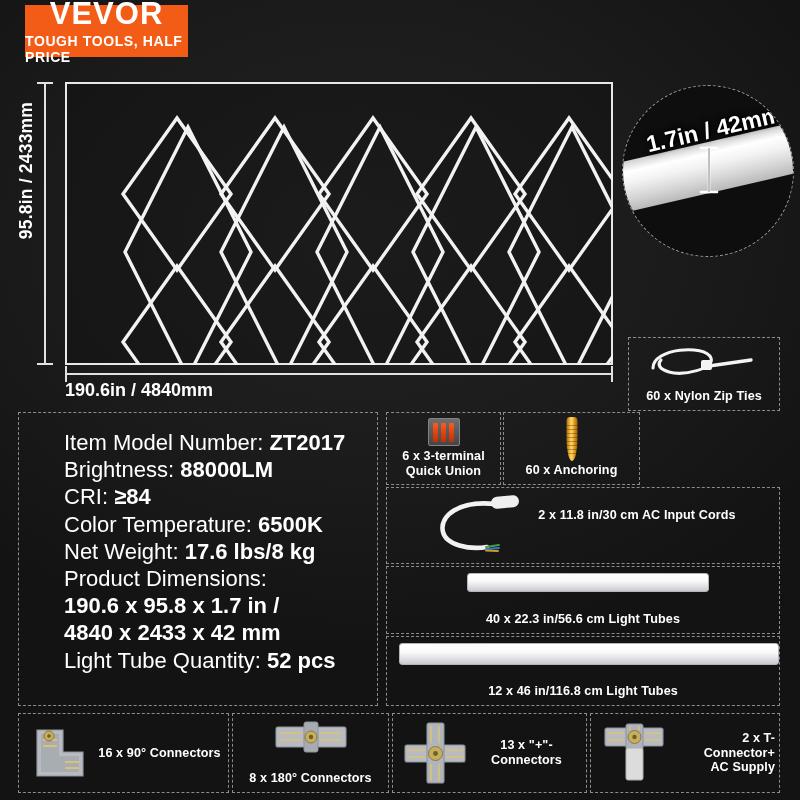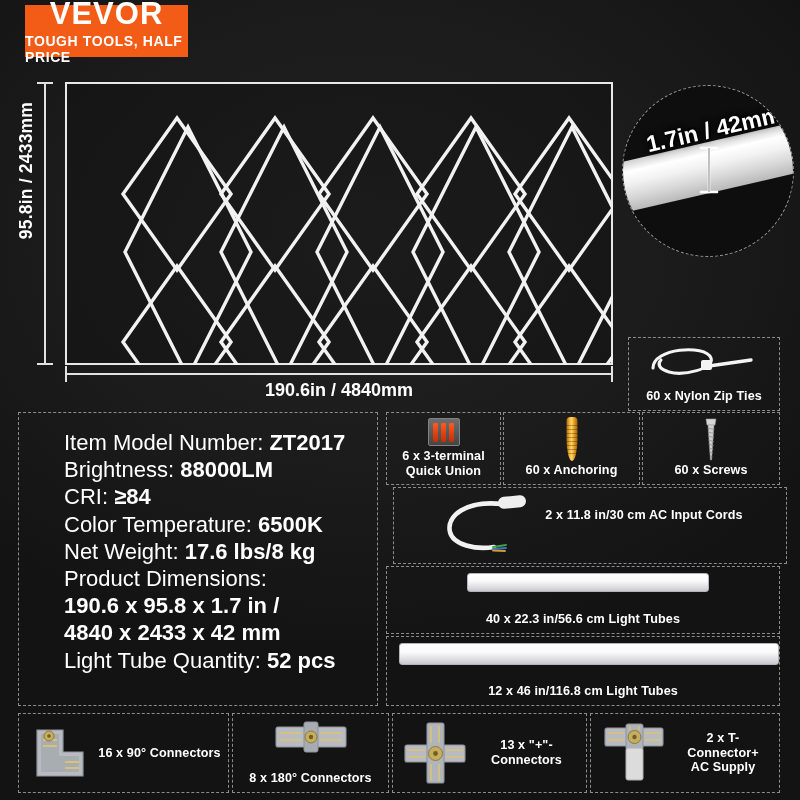--- a/index.html
+++ b/index.html
@@ -61,21 +61,21 @@
   }
 
   .dim-h { position: absolute; left: 65px; top: 313px; width: 548px; height: 2px; background: #e2e2e2; }
   .dim-h::before, .dim-h::after {
     content: ""; position: absolute; top: -7px; width: 2px; height: 16px; background: #e2e2e2;
   }
   .dim-h::before { left: 0; }
   .dim-h::after { right: 0; }
   .dim-h-label {
     position: absolute; left: 65px; top: 320px; width: 548px;
-    text-align: center; color: #fff; font-size: 18px; font-weight: bold;
+    color: #fff; font-size: 18px; font-weight: bold;
   }
 
   
   .callout {
     position: absolute; left: 622px; top: 25px;
     width: 172px; height: 172px; border-radius: 50%;
     border: 1.6px dashed #9b9b9b; overflow: hidden;
     background: #0e0e0e;
   }
   .callout-tube {
@@ -130,21 +130,21 @@
     position: absolute; left: 6px; top: 32px; width: 26px; height: 12px;
     background: repeating-linear-gradient(180deg,#a8a8a8 0 1px,transparent 1px 3px);
   }
 
   .zip-svg { position: absolute; left: 10px; top: 4px; }
 
   
   .acc-qu   { left: 386px; top: 412px; width: 115px; height: 73px; text-decoration: underline; }
   .acc-anch { left: 503px; top: 412px; width: 137px; height: 73px; }
   .acc-scr  { left: 642px; top: 412px; width: 138px; height: 73px; }
-  .acc-cord { left: 386px; top: 487px; width: 394px; height: 77px; margin-left: 7px; }
+  .acc-cord { left: 386px; top: 487px; width: 394px; height: 77px; }
   .acc-t40  { left: 386px; top: 566px; width: 394px; height: 68px; }
   .acc-t12  { left: 386px; top: 636px; width: 394px; height: 70px; }
 
   
   .qu-icon {
     position: absolute; left: 50%; top: 5px; transform: translateX(-50%);
     width: 32px; height: 28px; border-radius: 2px;
     background: linear-gradient(180deg,#6e6e6e,#454545);
     border: 1px solid #828282;
     display: flex; align-items: center; justify-content: center; gap: 3px;
@@ -288,37 +288,20 @@
       <div>6 x 3-terminal</div>
       <div>Quick Union</div>
     </div>
   </div>
 
   <div class="dbox acc-anch">
     <div class="anchor-icon"></div>
     <div class="cap cap-below">60 x Anchoring</div>
   </div>
 
-  <div class="dbox acc-scr">
-    <svg class="screw-icon" width="16" height="48" viewBox="0 0 16 48">
-      <path d="M3 3 L13 3 L12 9 L4 9 Z" fill="#d6d6d6" stroke="#9a9a9a" stroke-width="0.6"></path>
-      <path d="M5 9 L11 9 L8.6 44 L7.4 44 Z" fill="#cfcfcf" stroke="#9a9a9a" stroke-width="0.5"></path>
-      <g stroke="#8e8e8e" stroke-width="0.8">
-        <line x1="4.8" y1="12" x2="11.2" y2="13.6"></line>
-        <line x1="4.9" y1="16" x2="11.1" y2="17.6"></line>
-        <line x1="5.0" y1="20" x2="11.0" y2="21.6"></line>
-        <line x1="5.2" y1="24" x2="10.8" y2="25.6"></line>
-        <line x1="5.5" y1="28" x2="10.6" y2="29.6"></line>
-        <line x1="5.9" y1="32" x2="10.3" y2="33.4"></line>
-        <line x1="6.4" y1="36" x2="9.9" y2="37.2"></line>
-        <line x1="7.0" y1="40" x2="9.4" y2="40.8"></line>
-      </g>
-    </svg>
-    <div class="cap cap-below">60 x Screws</div>
-  </div>
 
   <div class="dbox acc-cord">
     <svg class="cord-icon" width="130" height="66" viewBox="0 0 130 66">
       <path d="M70 12 C34 8, 14 24, 18 40 C21 53, 44 58, 62 55" fill="none" stroke="#f2f2f2" stroke-width="4.6" stroke-linecap="round"></path>
       <rect x="66" y="4" width="28" height="12" rx="6" fill="#efefef" transform="rotate(-6 80 10)"></rect>
       <g stroke-width="1.8" stroke-linecap="round" fill="none">
         <path d="M61 55 L74 53" stroke="#3ea33e"></path>
         <path d="M61 57 L74 56" stroke="#3a6fd8"></path>
         <path d="M61 58.5 L73 59" stroke="#c8a02a"></path>
       </g>
@@ -402,20 +385,20 @@
           <line x1="7" y1="13" x2="23" y2="13"></line>
           <line x1="7" y1="20" x2="23" y2="20"></line>
           <line x1="44" y1="13" x2="60" y2="13"></line>
           <line x1="44" y1="20" x2="60" y2="20"></line>
           <line x1="29" y1="6" x2="29" y2="10"></line>
           <line x1="38" y1="6" x2="38" y2="10"></line>
         </g>
         <circle cx="33.5" cy="17" r="6.5" fill="#c7ad5f" stroke="#8d7a38" stroke-width="1"></circle>
         <circle cx="33.5" cy="17" r="2.2" fill="#6e5f25"></circle>
       </svg>
-      <div class="cap con-cap" style="text-align:center;">
+      <div class="cap con-cap" style="text-align:right;">
         <div>2 x T-Connector+</div>
         <div>AC Supply</div>
       </div>
     </div>
   </div>
 
 </div>
 
 </body></html>

